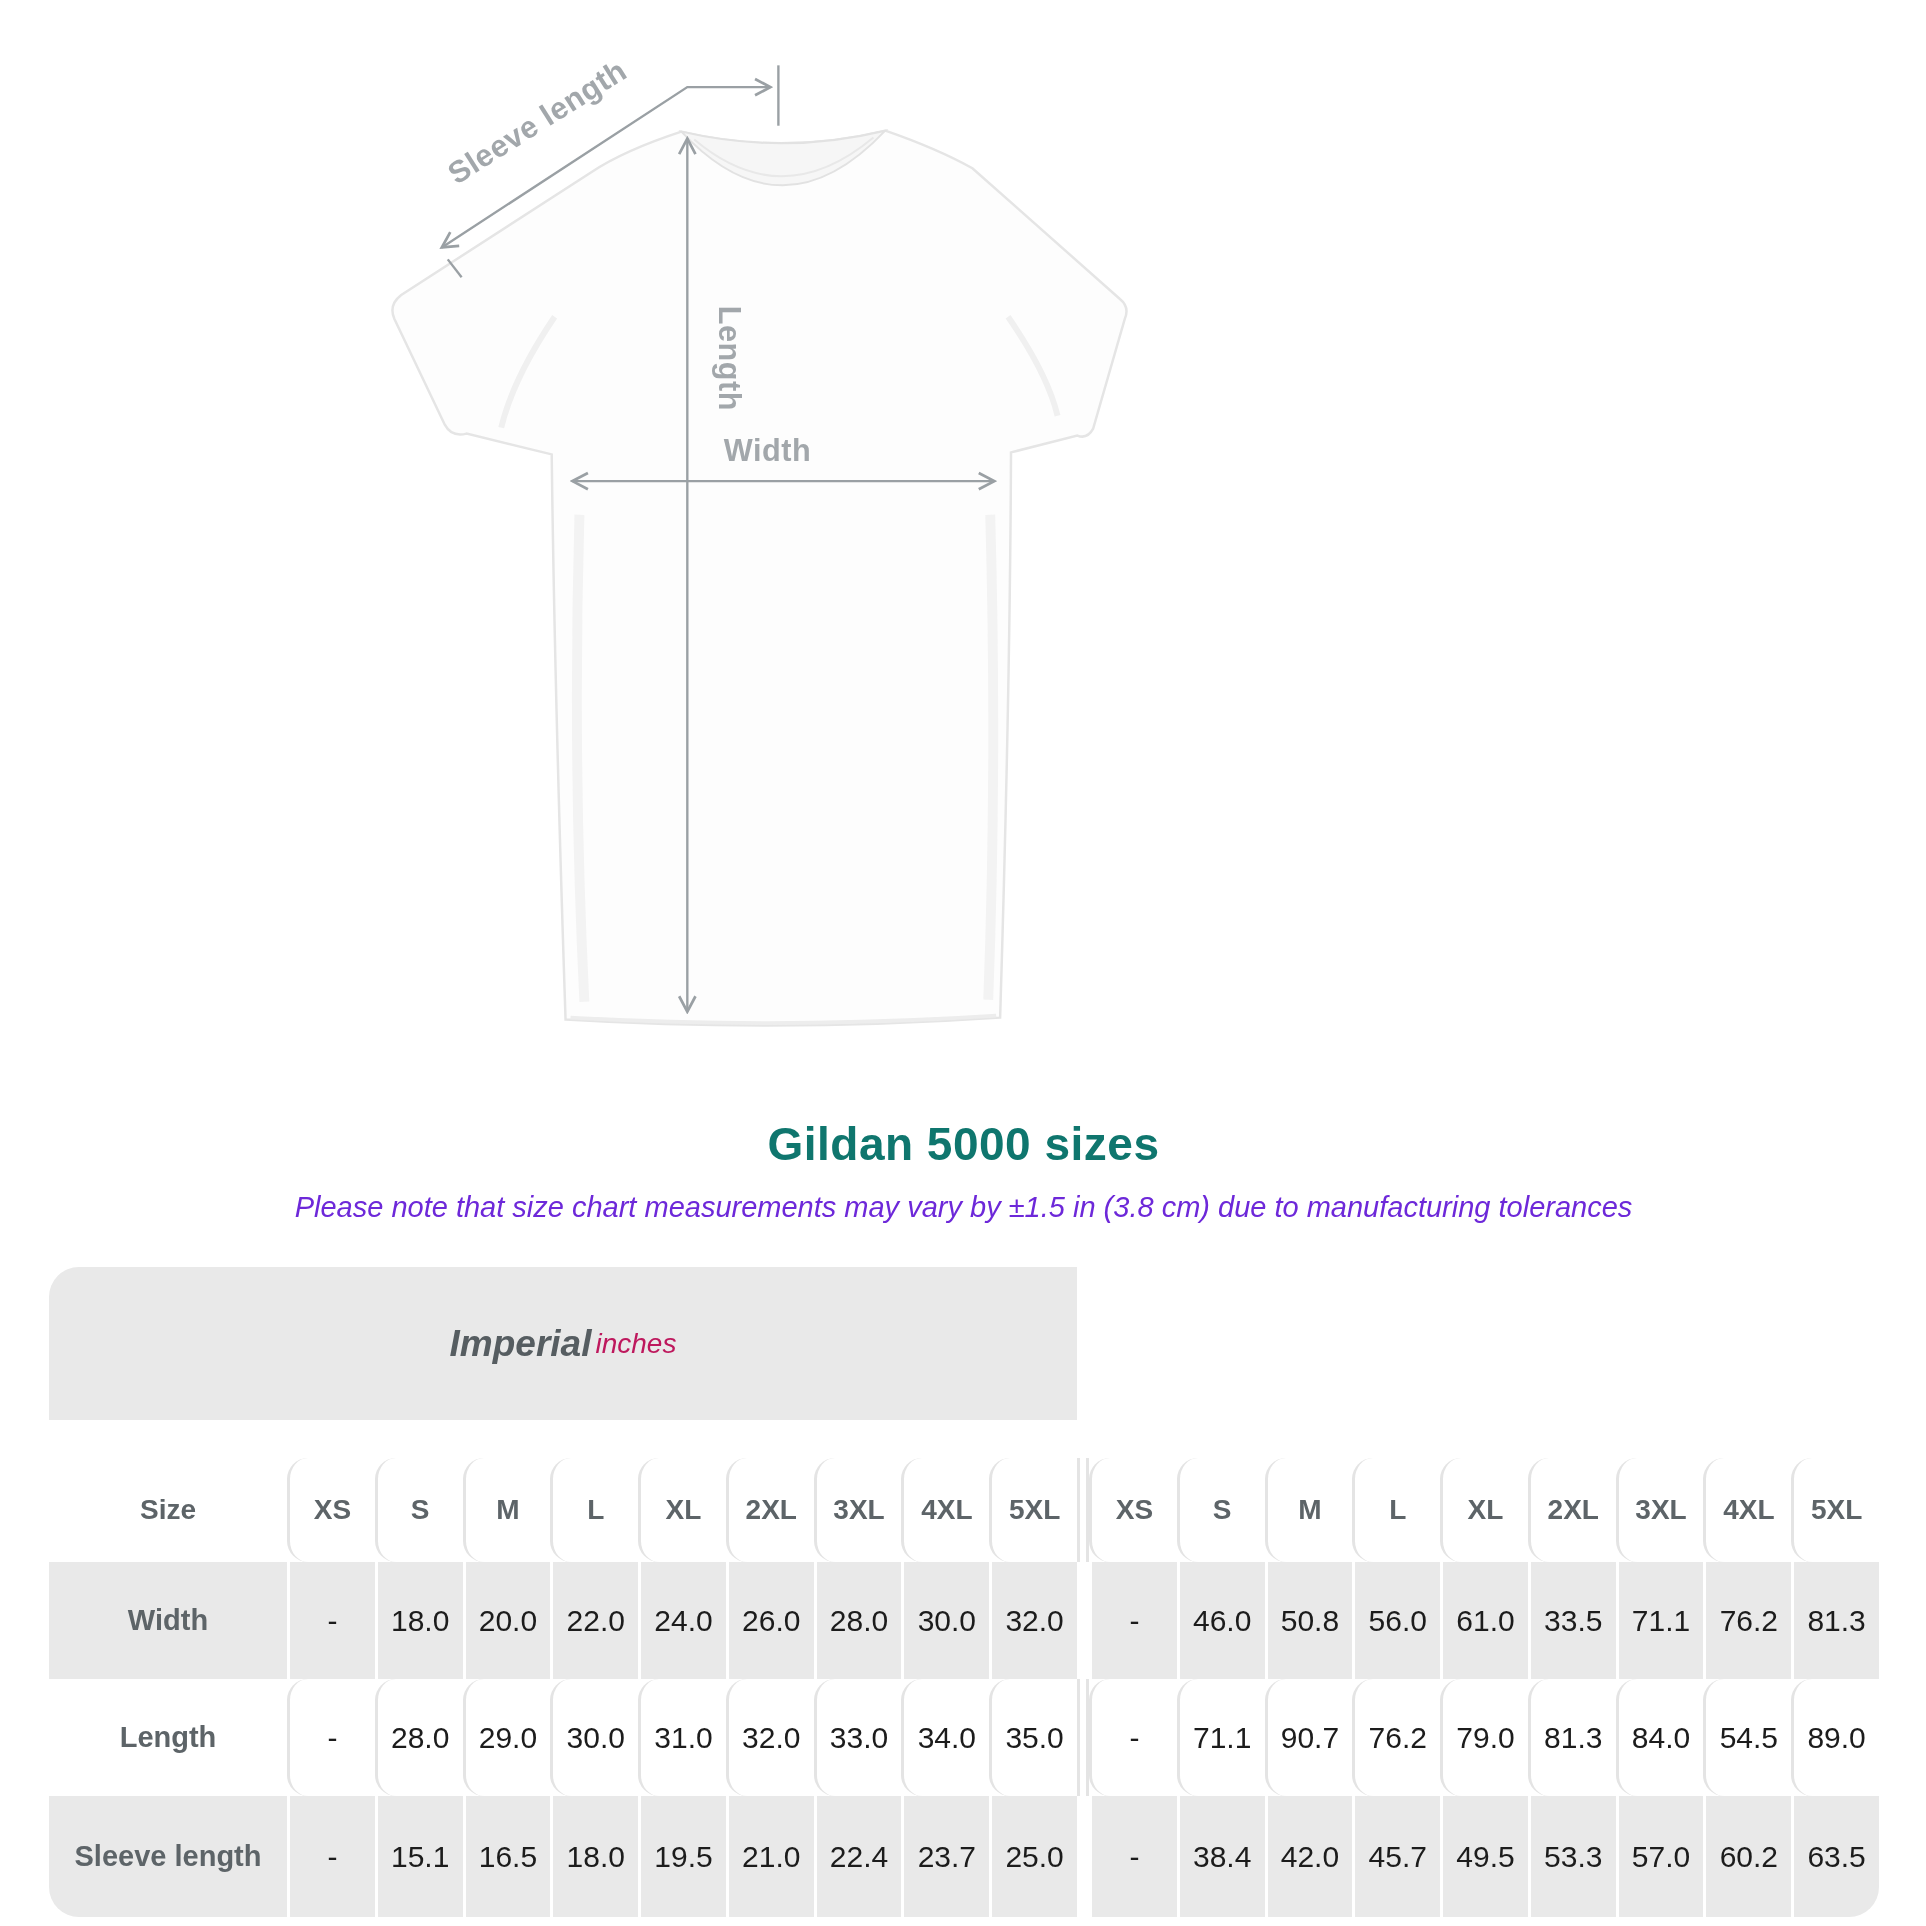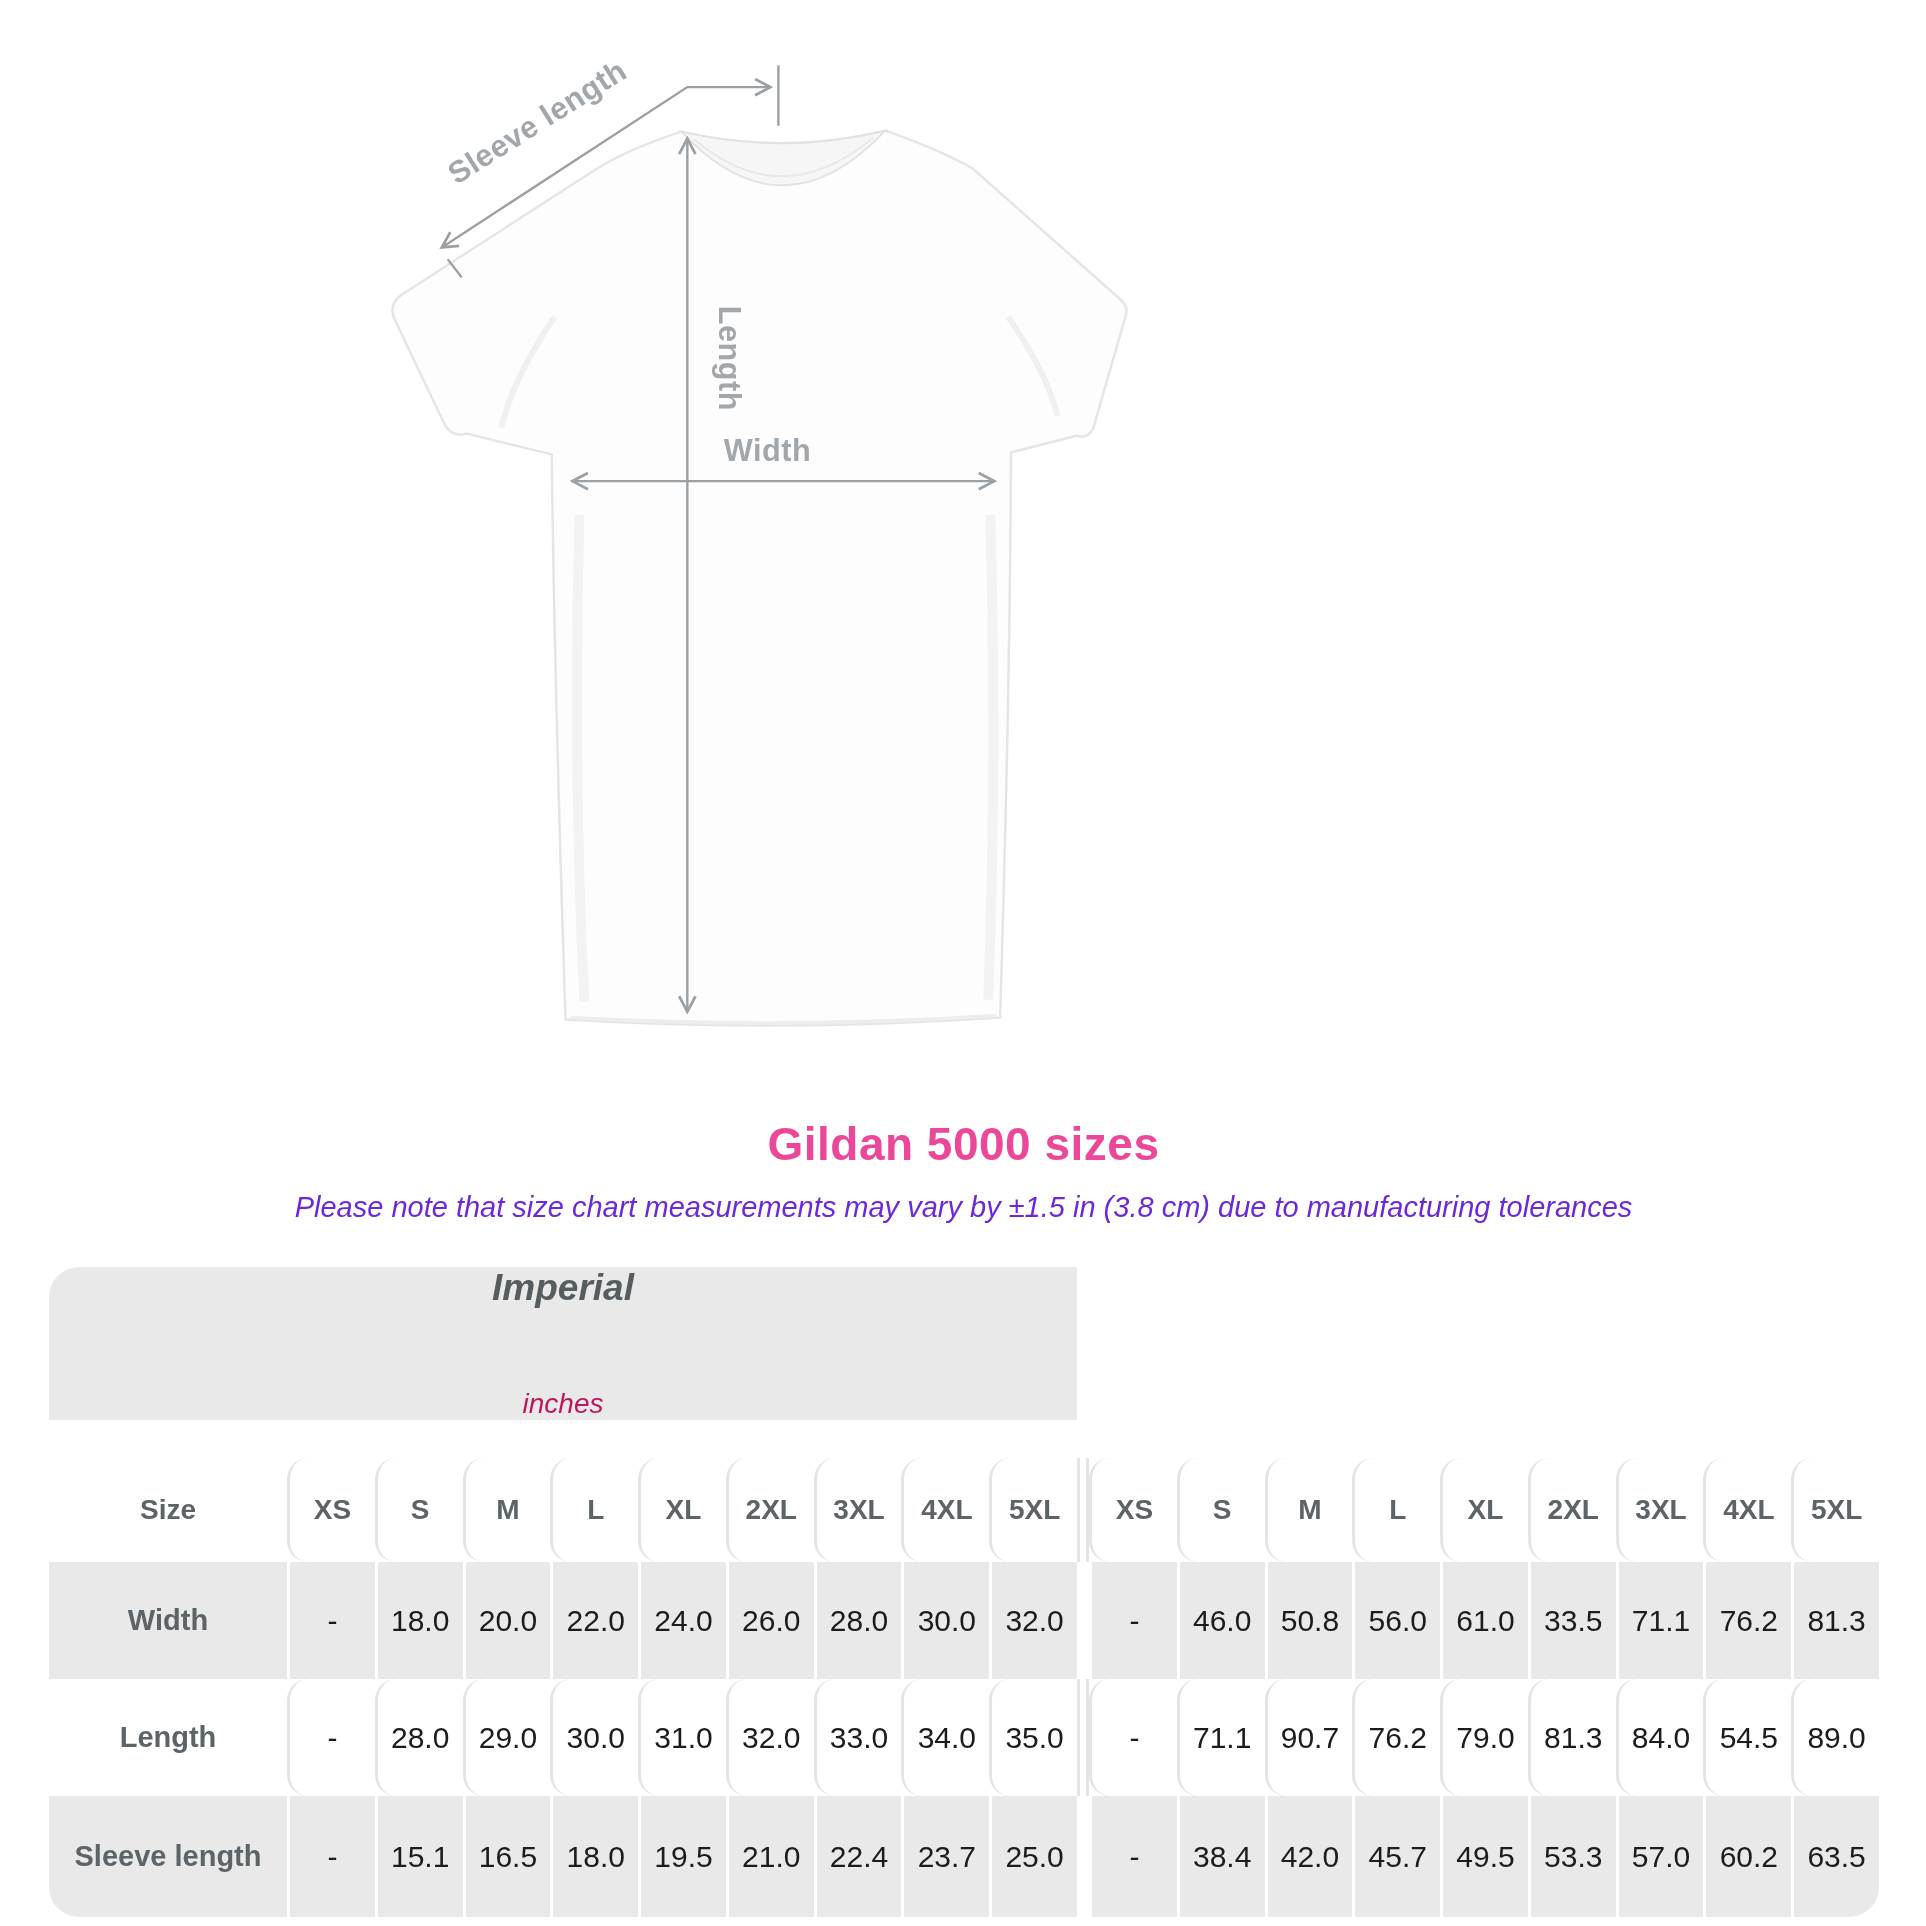--- a/index.html
+++ b/index.html
@@ -6,35 +6,35 @@
   body{
     width:1927px;height:1927px;position:relative;overflow:hidden;
     font-family:"Liberation Sans","DejaVu Sans",sans-serif;
     -webkit-font-smoothing:antialiased;
   }
   
   .diagram-svg{position:absolute;left:0;top:0;}
   .annot-label{font-weight:bold;font-size:31px;fill:#a2a7ab;letter-spacing:.5px;}
   
   .heading{position:absolute;left:0;right:0;top:1117px;text-align:center;}
-  .heading h1{margin:0;font-size:46px;font-weight:bold;color:#ec4899;letter-spacing:0.5px;}
+  .heading h1{margin:0;font-size:46px;font-weight:bold;color:#0f766e;letter-spacing:0.5px;}
   .heading p{margin:20px 0 0 0;font-size:29px;font-style:italic;color:#6d28d9;}
   
   .table-wrap{
     position:absolute;left:49px;top:1267px;width:1830px;
     border-radius:30px;overflow:hidden;
   }
   .trow{display:grid;grid-template-columns:238px repeat(9,1fr) 12px repeat(9,1fr);box-sizing:border-box;}
   .trow *{box-sizing:border-box;}
   .row-header{height:153px;}
   .row-size{height:104px;background:#fff;margin-top:38px;}
   .row-data{height:117px;}
   .row-data.gray{background:#e9e9e9;}
   .row-data.light{background:#fff;}
-  .group{background:#e9e9e9;display:flex;flex-direction:column;align-items:center;justify-content:space-between;gap:4px;}
+  .group{background:#e9e9e9;display:flex;flex-direction:row;align-items:center;justify-content:center;gap:4px;}
   .group-imperial{grid-column:1/11;}
   .group-metric{grid-column:11/21;}
   .group-name{font-size:37px;font-weight:bold;font-style:italic;color:#565d61;}
   .group-unit{font-size:28px;font-style:italic;color:#be185d;}
   .c{display:flex;align-items:center;justify-content:center;}
   .size-h{font-size:28px;font-weight:bold;color:#5d6468;}
   .row-label{font-size:29px;font-weight:bold;color:#5d6468;}
   .val{font-size:30px;color:#1c1c1c;}
   
   .light .vr, .row-size .vr{border-left:3px solid #e4e4e4;border-radius:21px;}

